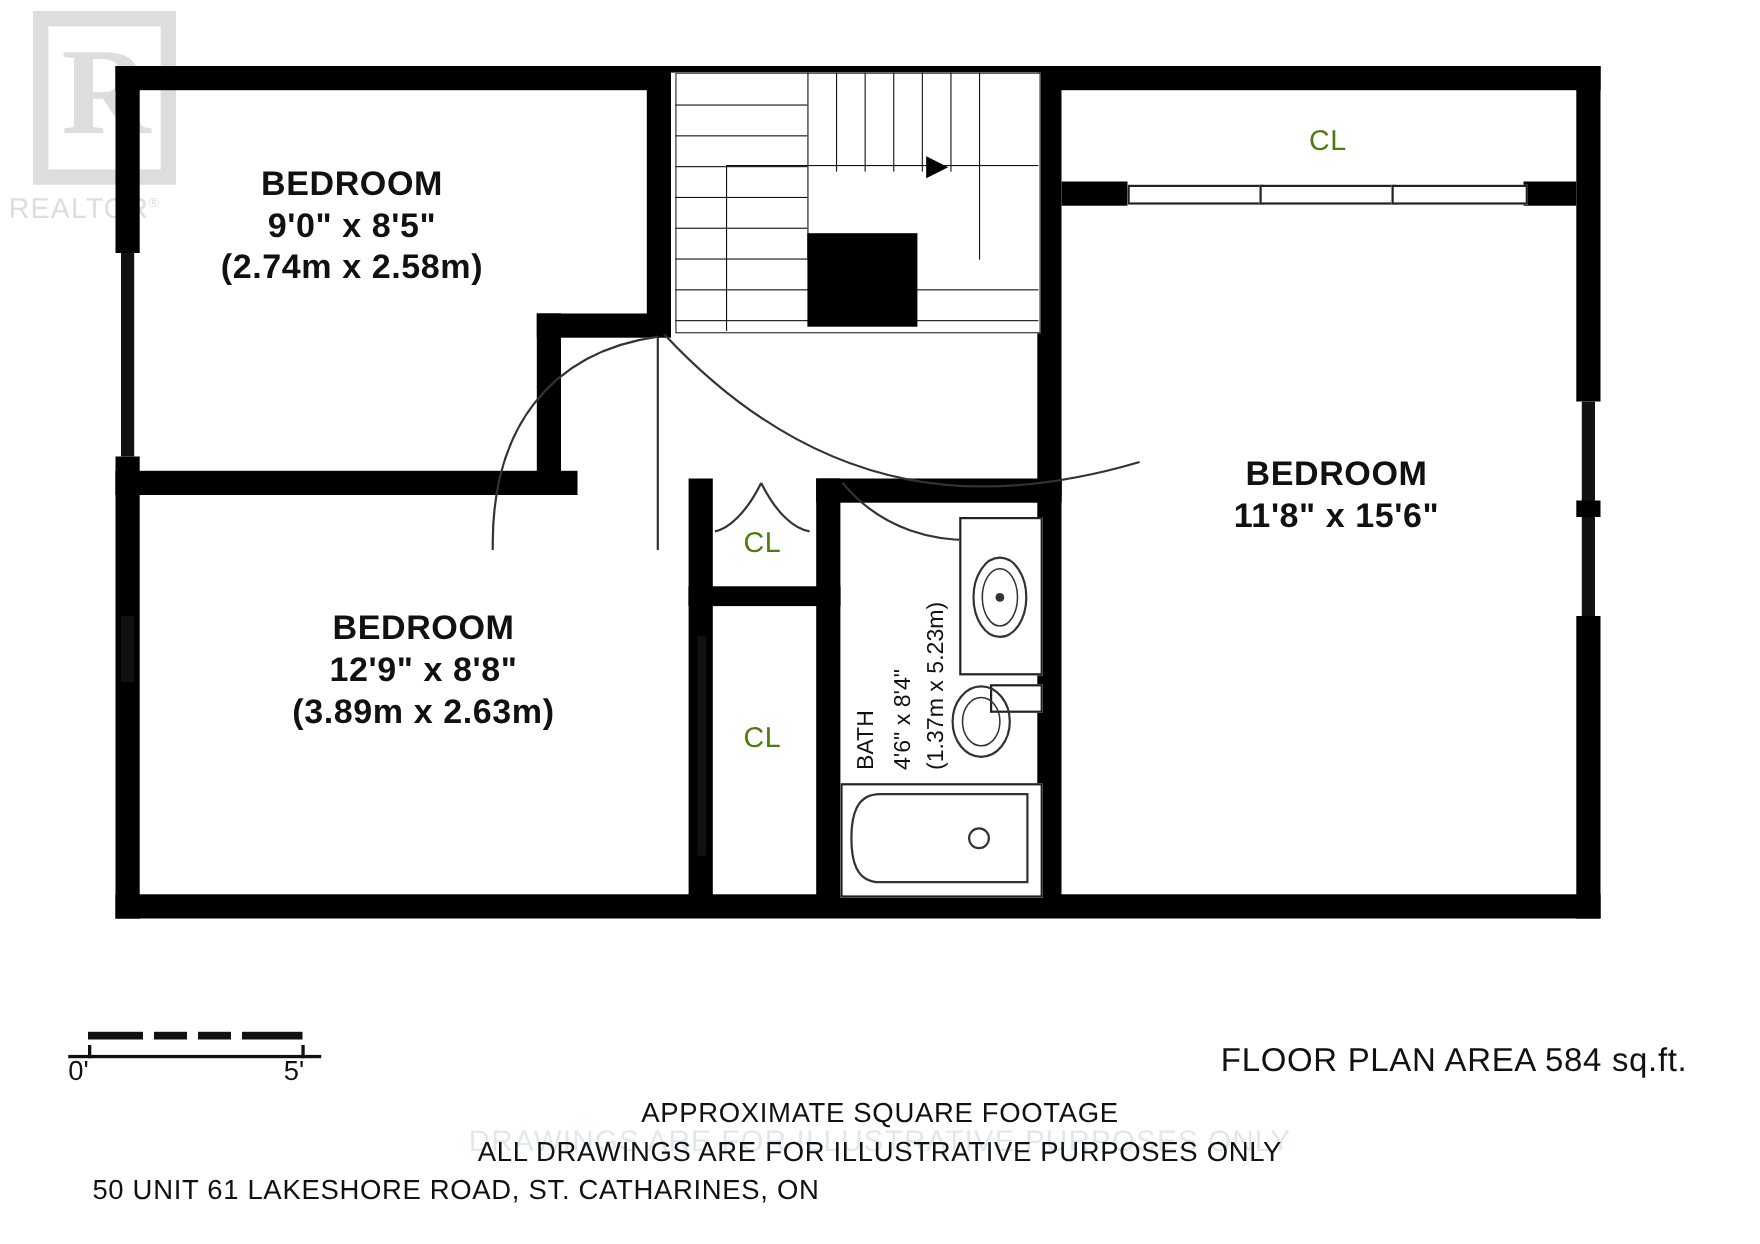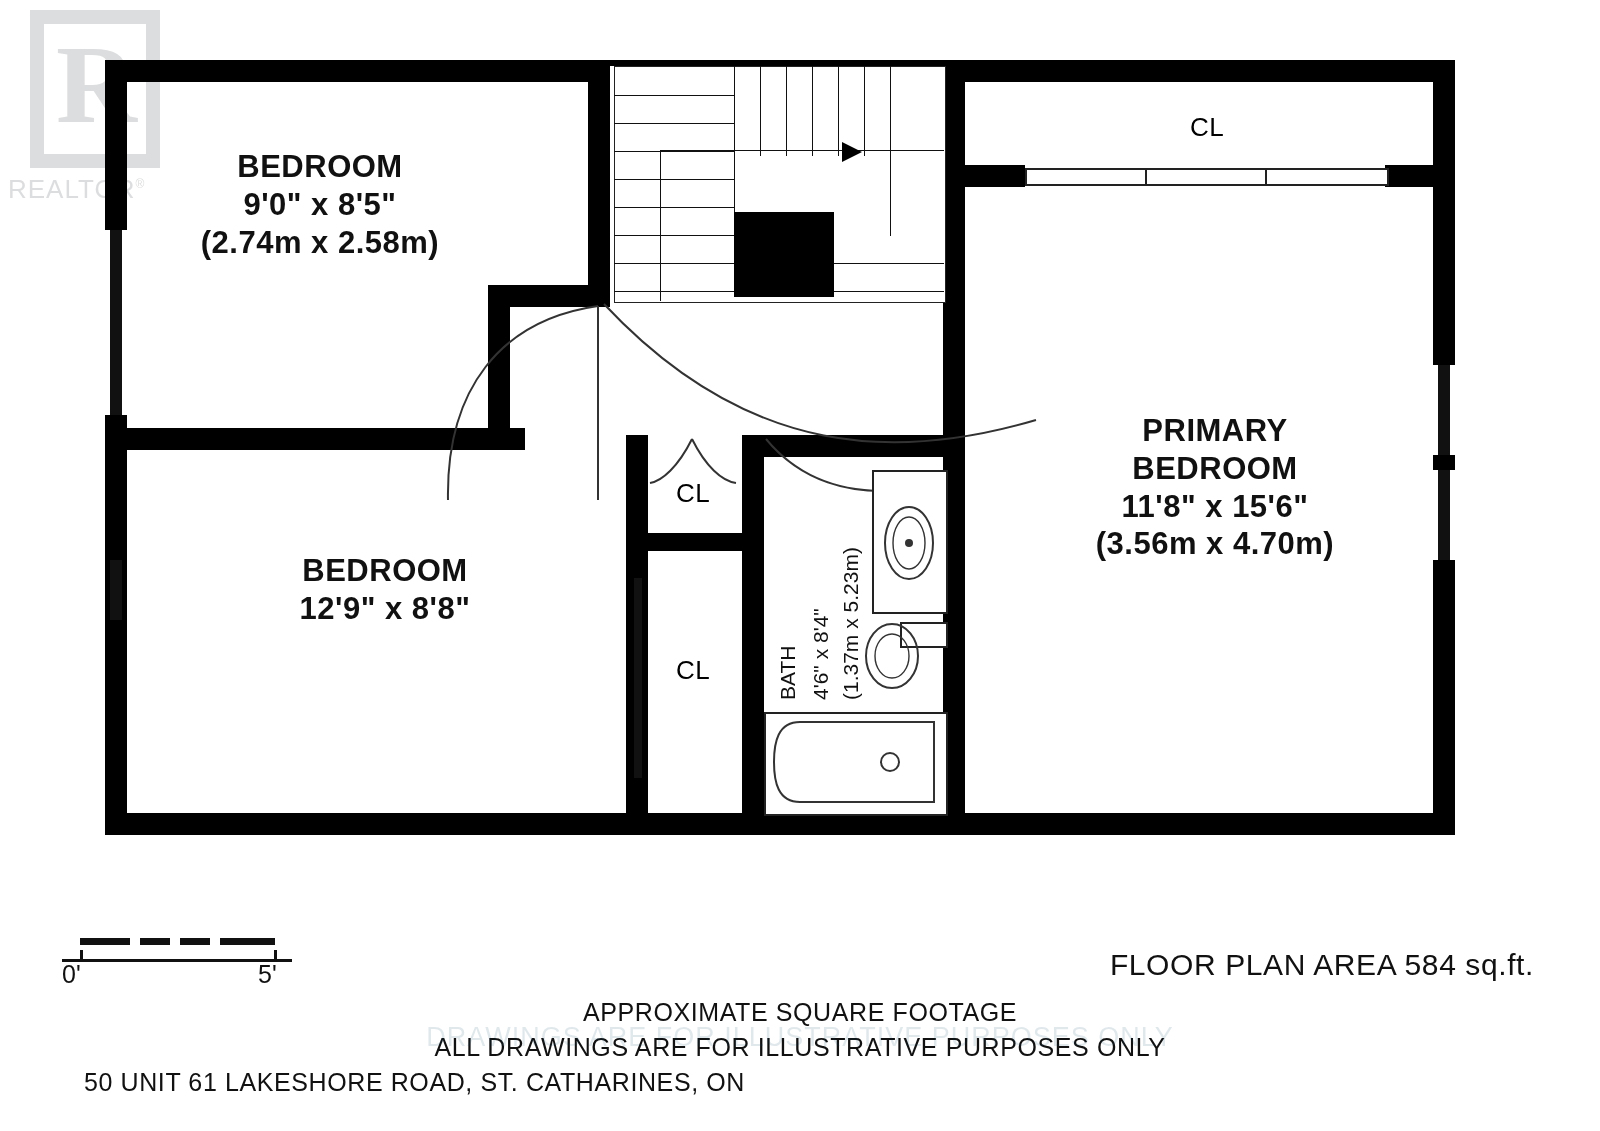--- a/index.html
+++ b/index.html
@@ -95,21 +95,21 @@
     display: block;
     font-size: 31px;
   }
   .room-label .dim {
     display: block;
     font-size: 31px;
   }
   .cl-label {
     position: absolute;
     font-size: 26px;
-    color: #000000;
+    color: #4d7c0f;
     letter-spacing: 0.5px;
   }
   .bath-rot {
     position: absolute;
     transform-origin: left top;
     transform: rotate(-90deg);
     white-space: nowrap;
     font-size: 21px;
     line-height: 1.25;
     text-align: center;
@@ -328,27 +328,26 @@
 
   <div class="room-label" style="left:110px; top:148px; width:420px;">
     <span class="nm">BEDROOM</span>
     <span class="dim">9'0" x 8'5"</span>
     <span class="dim">(2.74m x 2.58m)</span>
   </div>
 
   <div class="room-label" style="left:175px; top:552px; width:420px;">
     <span class="nm">BEDROOM</span>
     <span class="dim">12'9" x 8'8"</span>
+    <span class="dim">(3.89m x 2.63m)</span>
   </div>
 
   <div class="room-label" style="left:1000px; top:412px; width:430px;">
-    <span class="nm">PRIMARY</span>
     <span class="nm">BEDROOM</span>
     <span class="dim">11'8" x 15'6"</span>
-    <span class="dim">(3.56m x 4.70m)</span>
   </div>
 
   <div class="bath-rot" style="left:775px; top:700px;">
     <span>BATH</span>
   </div>
   <div class="bath-rot" style="left:808px; top:700px;">
     <span>4'6" x 8'4"</span>
   </div>
   <div class="bath-rot" style="left:838px; top:700px;">
     <span>(1.37m x 5.23m)</span>

